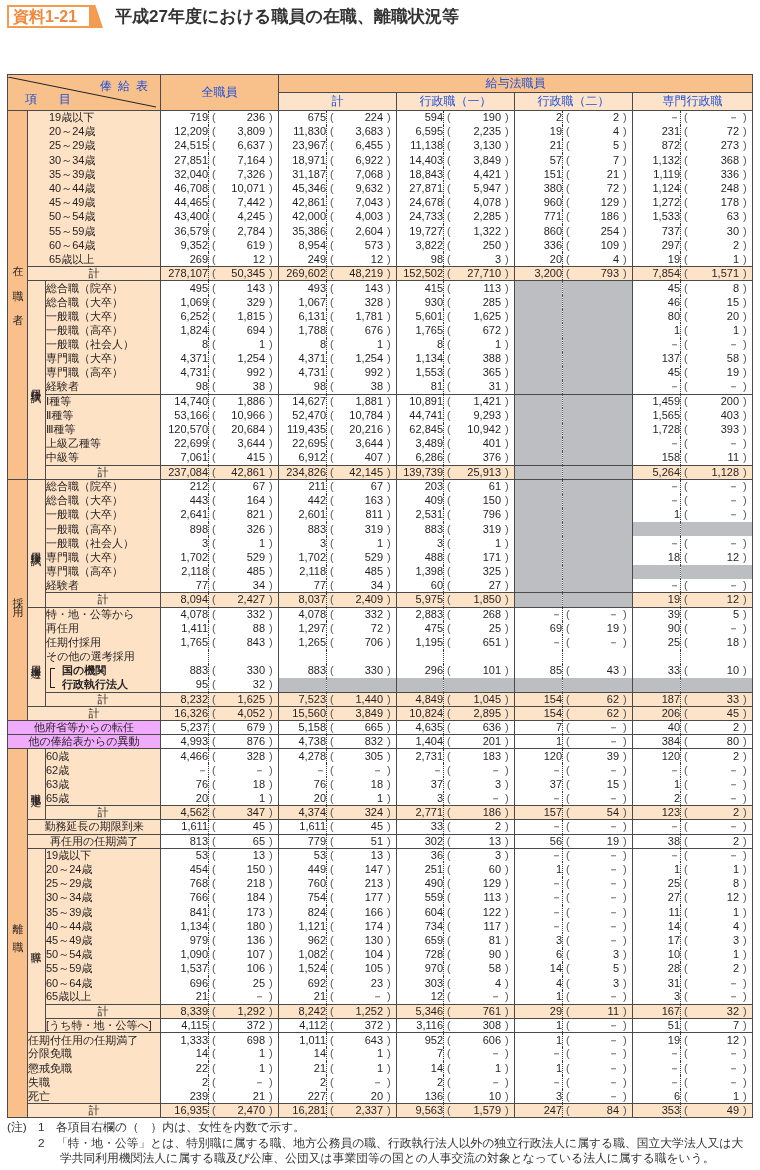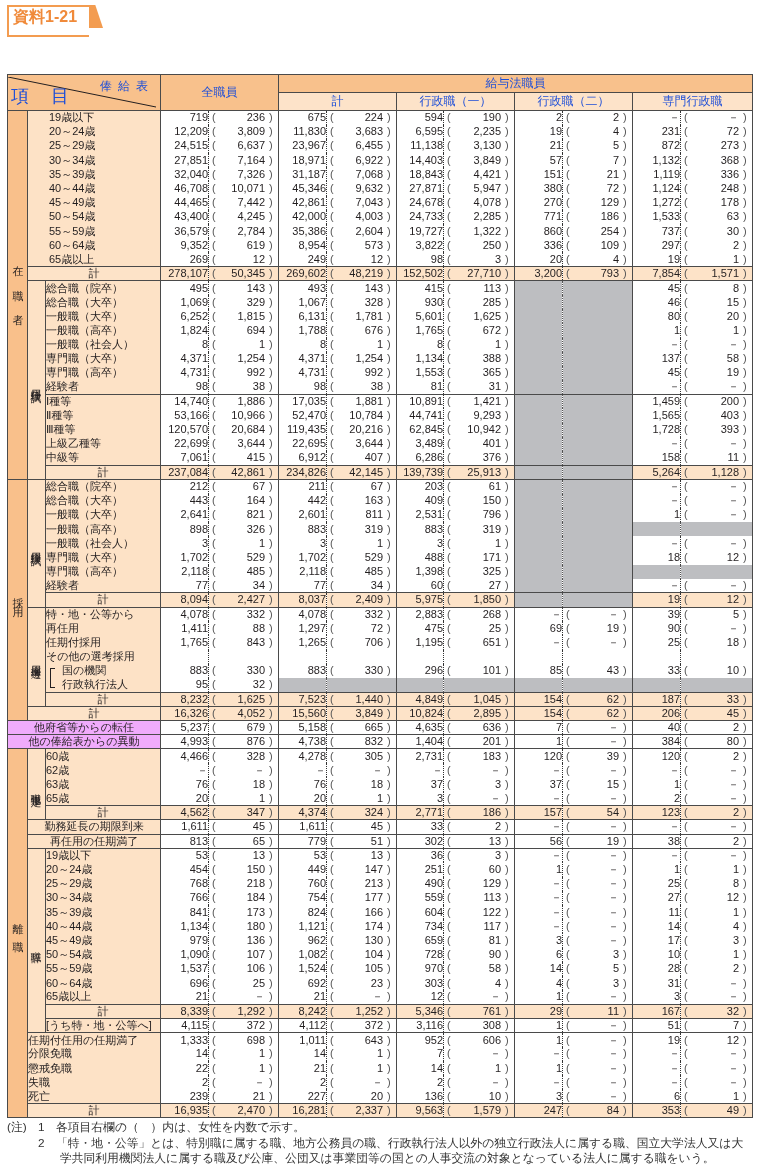--- a/index.html
+++ b/index.html
@@ -3,21 +3,21 @@
 <meta charset="utf-8">
 <style>
   * { box-sizing: border-box; }
   body {
     margin: 0; width: 760px; height: 1170px; background: #ffffff;
     position: relative; overflow: hidden;
     font-family: "Liberation Sans", "DejaVu Sans", sans-serif; color: #231f20;
   }
   .title-bar { position: absolute; left: 7px; top: 5px; height: 23px; width: 740px; }
   .badge {
-    position: absolute; left: 0; top: 0; height: 32px; width: 82px;
+    position: absolute; left: 0; top: 0; height: 23px; width: 82px;
     border: 2px solid #f39c50; border-right: none; background: #ffffff;
     color: #f08a3a; font-size: 16px; line-height: 19px; padding-left: 4px;
     font-weight: bold; white-space: nowrap; overflow: hidden;
   }
   .badge-tail {
     position: absolute; left: 82px; top: 0; width: 14px; height: 23px;
     background: #f39c50; clip-path: polygon(0 0, 45% 0, 100% 100%, 0 100%);
   }
   .title-text {
     position: absolute; left: 108px; top: 0; height: 23px; line-height: 23px;
@@ -32,21 +32,21 @@
   }
   table.main td, table.main th { padding: 0; overflow: hidden; white-space: nowrap; }
   th { font-weight: normal; font-size: 12px; color: #1d4ed8; }
   .hd-dark { background: #f8c18c; border: 1px solid #4a4a4a; }
   .hd-light { background: #fde3c9; border: 1px solid #4a4a4a; }
   tr.h1 { height: 17px; }
   tr.h2 { height: 15px; }
   .corner { position: relative; height: 32px; }
   .corner svg { position: absolute; left: 0; top: 0; }
   .corner .c-top { position: absolute; right: 6px; top: 1px; font-size: 12px; letter-spacing: 6px; }
-  .corner .c-bot { position: absolute; left: 3px; bottom: 1px; font-size: 18px; letter-spacing: 22px; }
+  .corner .c-bot { position: absolute; left: 17px; bottom: 1px; font-size: 12px; letter-spacing: 22px; }
 
   tr.row { height: 14.2px; }
   tr.row td { line-height: 13px; height: 14.2px; vertical-align: middle; }
   td.cat {
     background: #f9c08b; border-right: 1px solid #4a4a4a; border-top: 1px solid #4a4a4a;
     vertical-align: middle; text-align: center;
   }
   .vtext { writing-mode: vertical-rl; text-orientation: upright; display: inline-block; font-size: 11px; }
   .cat-0 .vtext { letter-spacing: 24px; }
   .cat-1 .vtext { letter-spacing: 9px; }
@@ -57,21 +57,21 @@
   }
   td.sub .vtext { font-size: 10.5px; letter-spacing: -1px; line-height: 12px; }
   td.lab {
     background: #fde2c6; border-right: 1px solid #4a4a4a; position: relative;
     padding-left: 3px; color: #231f20;
   }
   td.lab.indent { padding-left: 21px; }
   td.lab.center, td.lab.total { text-align: center; padding-left: 0; }
   td.lab.note { text-align: right; padding-right: 16px; }
   td.lab.standalone { background: #f0abfc; text-align: center; padding-left: 0; }
-  td.lab.bracket { padding-left: 16px; }
+  td.lab.bracket { padding-left: 16px; font-weight: bold; }
   .brk { position: absolute; left: 4px; width: 5px; border-left: 1px solid #231f20; }
   .brk.top { top: 4px; bottom: 0; border-top: 1px solid #231f20; }
   .brk.bottom { top: 0; bottom: 4px; border-bottom: 1px solid #231f20; }
 
   td.v {
     text-align: right; padding-right: 3px; border-right: 1px dotted #333333; background: #ffffff;
   }
   td.f { background: #ffffff; border-right: 1px solid #4a4a4a; }
   .fwrap { display: flex; align-items: center; height: 13px; }
   .lp { width: 10px; padding-left: 3px; color: #555555; }
@@ -89,20 +89,21 @@
   .note-prefix { width: 31px; }
   .note-num { width: 18px; }
   .note-text { width: 697px; text-indent: -4px; padding-left: 4px; }
 </style>
 </head>
 <body>
 
 <div class="title-bar">
   <div class="badge">資料1-21</div>
   <div class="badge-tail"></div>
+  <div class="title-text">平成27年度における職員の在職、離職状況等</div>
 </div>
 
 <table class="main">
   <colgroup>
     <col style="width:20px">
       <col style="width:18px">
       <col style="width:115px">
     <col style="width:48px">
       <col style="width:70px">
     <col style="width:48px">
@@ -414,21 +415,21 @@
           </div>
         </td>
         <td class="v">24,678</td>
         <td class="f">
           <div class="fwrap">
             <span class="lp">(</span>
             <span class="fv">4,078</span>
             <span class="rp">)</span>
           </div>
         </td>
-        <td class="v">270</td>
+        <td class="v">960</td>
         <td class="f">
           <div class="fwrap">
             <span class="lp">(</span>
             <span class="fv">129</span>
             <span class="rp">)</span>
           </div>
         </td>
         <td class="v">1,272</td>
         <td class="f">
           <div class="fwrap">
@@ -953,21 +954,21 @@
       <tr class="row sep">
         <td class="lab" colspan="1"><span>Ⅰ種等</span></td>
         <td class="v">14,740</td>
         <td class="f">
           <div class="fwrap">
             <span class="lp">(</span>
             <span class="fv">1,886</span>
             <span class="rp">)</span>
           </div>
         </td>
-        <td class="v">17,035</td>
+        <td class="v">14,627</td>
         <td class="f">
           <div class="fwrap">
             <span class="lp">(</span>
             <span class="fv">1,881</span>
             <span class="rp">)</span>
           </div>
         </td>
         <td class="v">10,891</td>
         <td class="f">
           <div class="fwrap">

